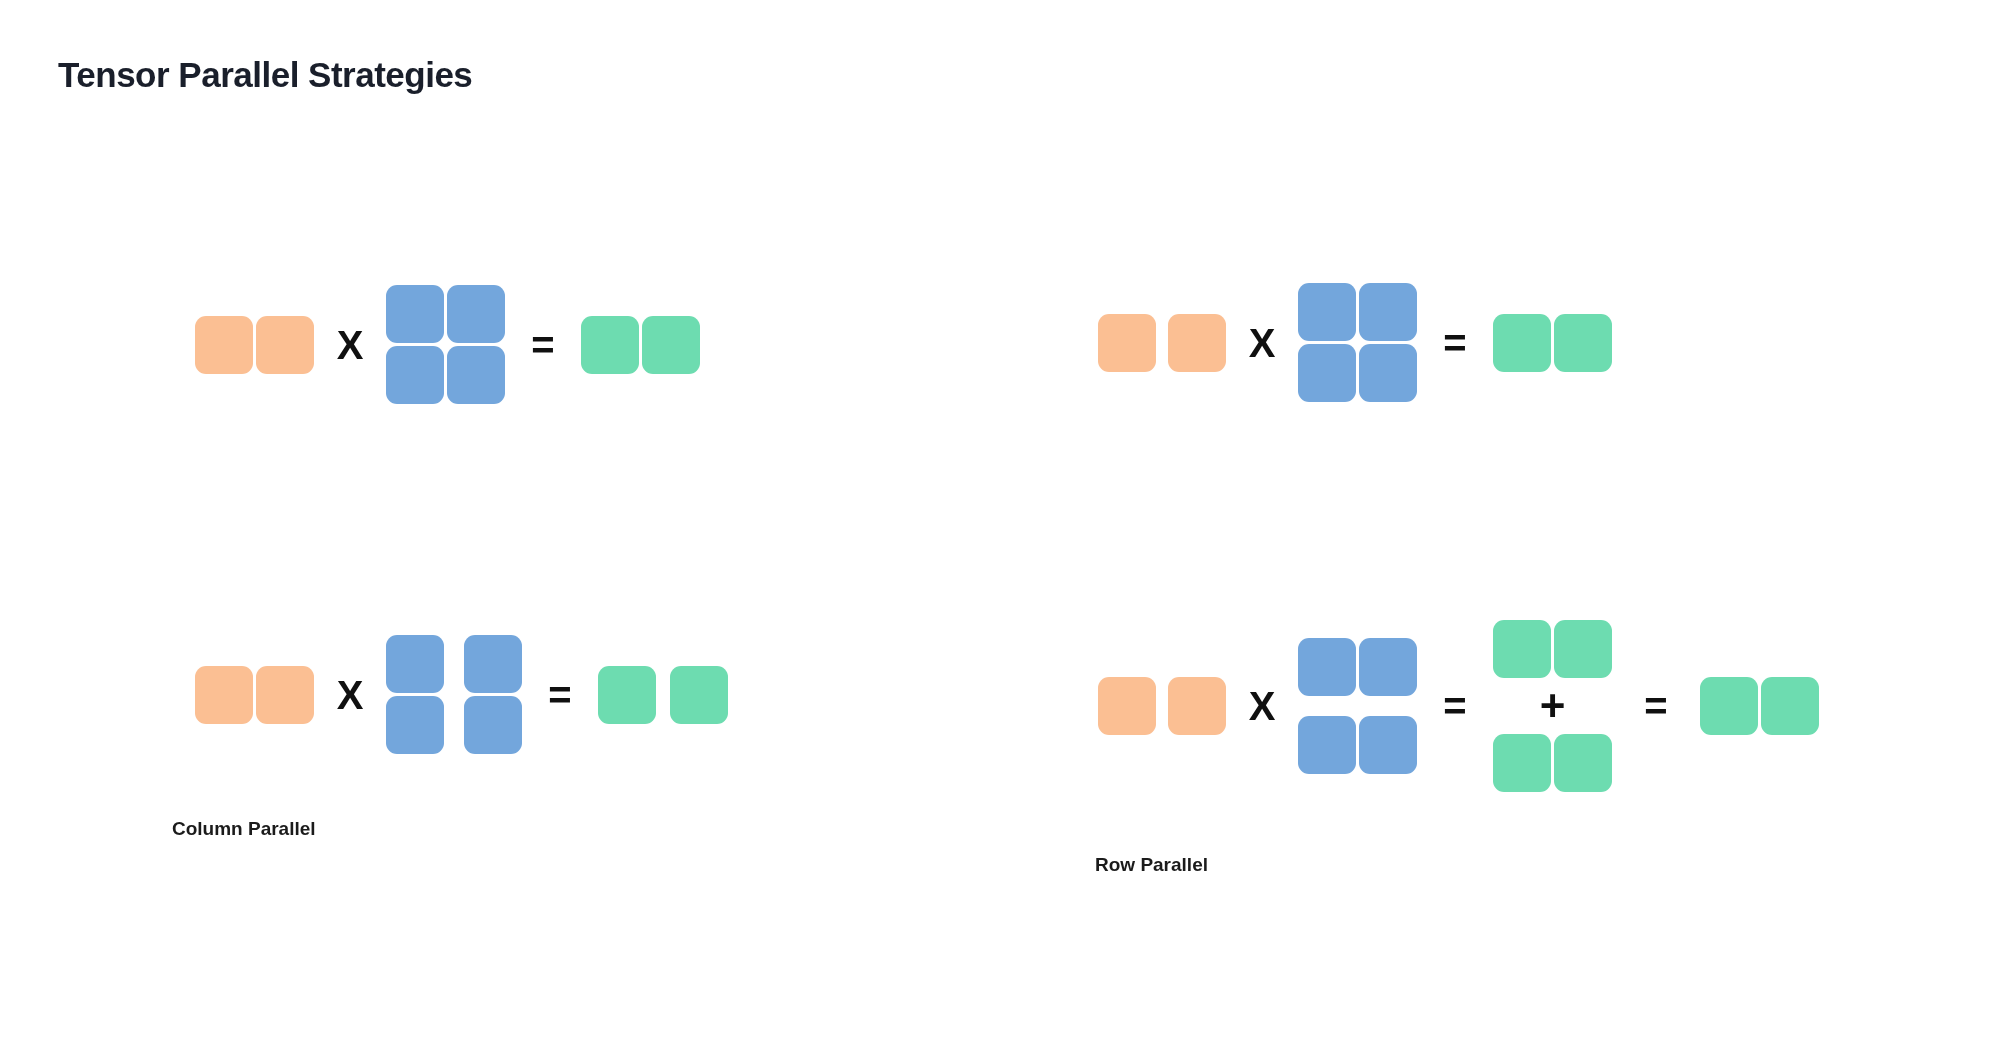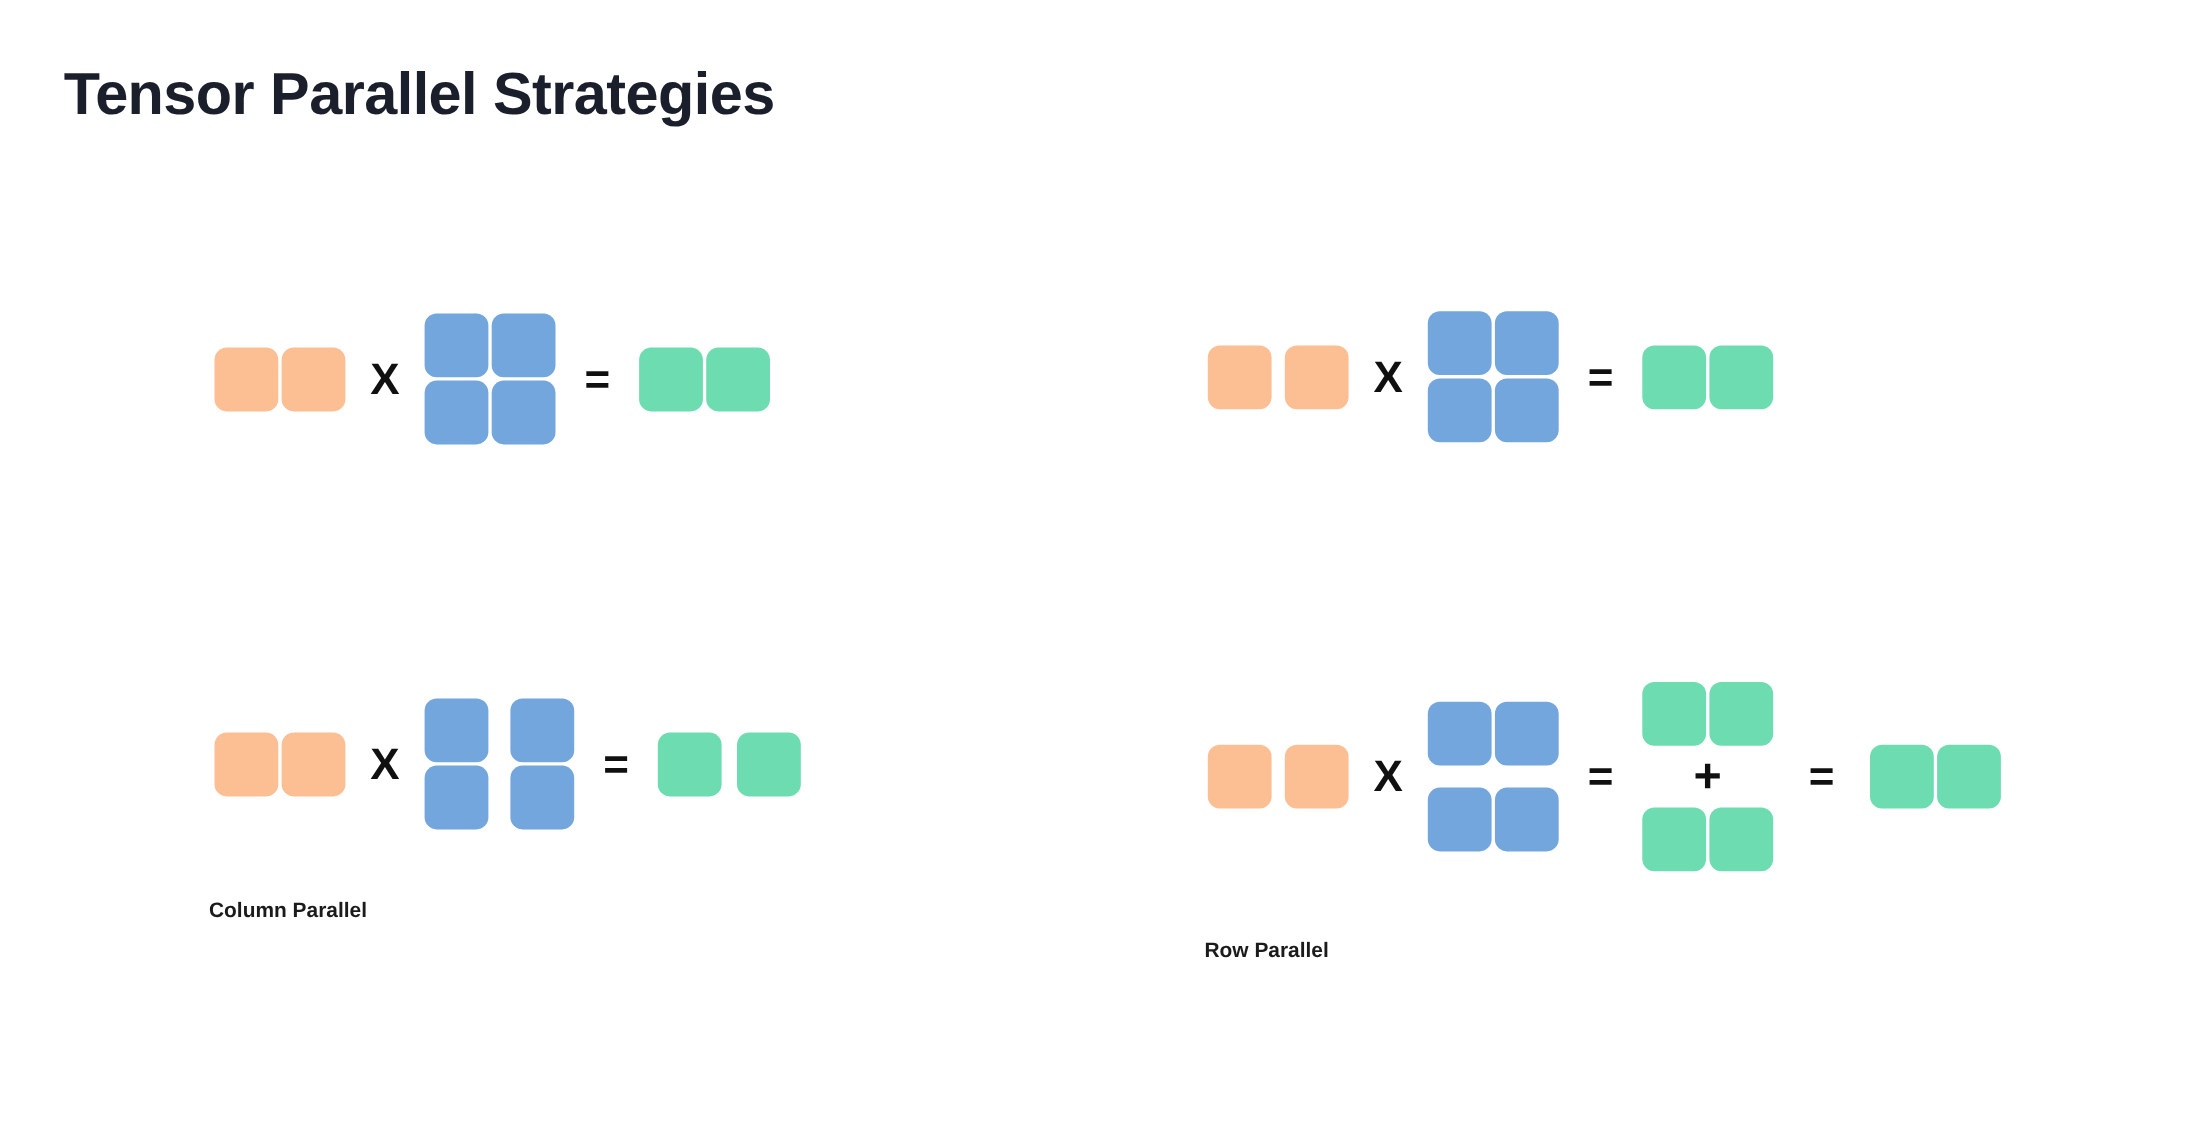--- a/index.html
+++ b/index.html
@@ -13,21 +13,21 @@
     position: relative;
     font-family: "Liberation Sans", sans-serif;
     overflow: hidden;
   }
 
   
   #page-title {
     position: absolute;
     left: 58px;
     top: 55px;
-    font-size: 54px;
+    font-size: 35px;
     font-weight: bold;
     color: #1a1f2b;
     letter-spacing: -0.5px;
     white-space: nowrap;
   }
 
   
   .panel {
     position: absolute;
   }
@@ -92,21 +92,21 @@
   }
 
   
   .caption {
     position: absolute;
     font-size: 19px;
     font-weight: bold;
     color: #1b1b1b;
     white-space: nowrap;
   }
-  #caption-column-parallel { left: 190px; top: 638px; }
+  #caption-column-parallel { left: 172px; top: 638px; }
   #caption-row-parallel    { left: 95px;  top: 674px; }
 </style>
 </head>
 <body>
 
 <div id="page-title">Tensor Parallel Strategies</div>
 
 <div class="panel" id="panel-column-parallel">
 
   <div class="equation" id="eq-col-top">

